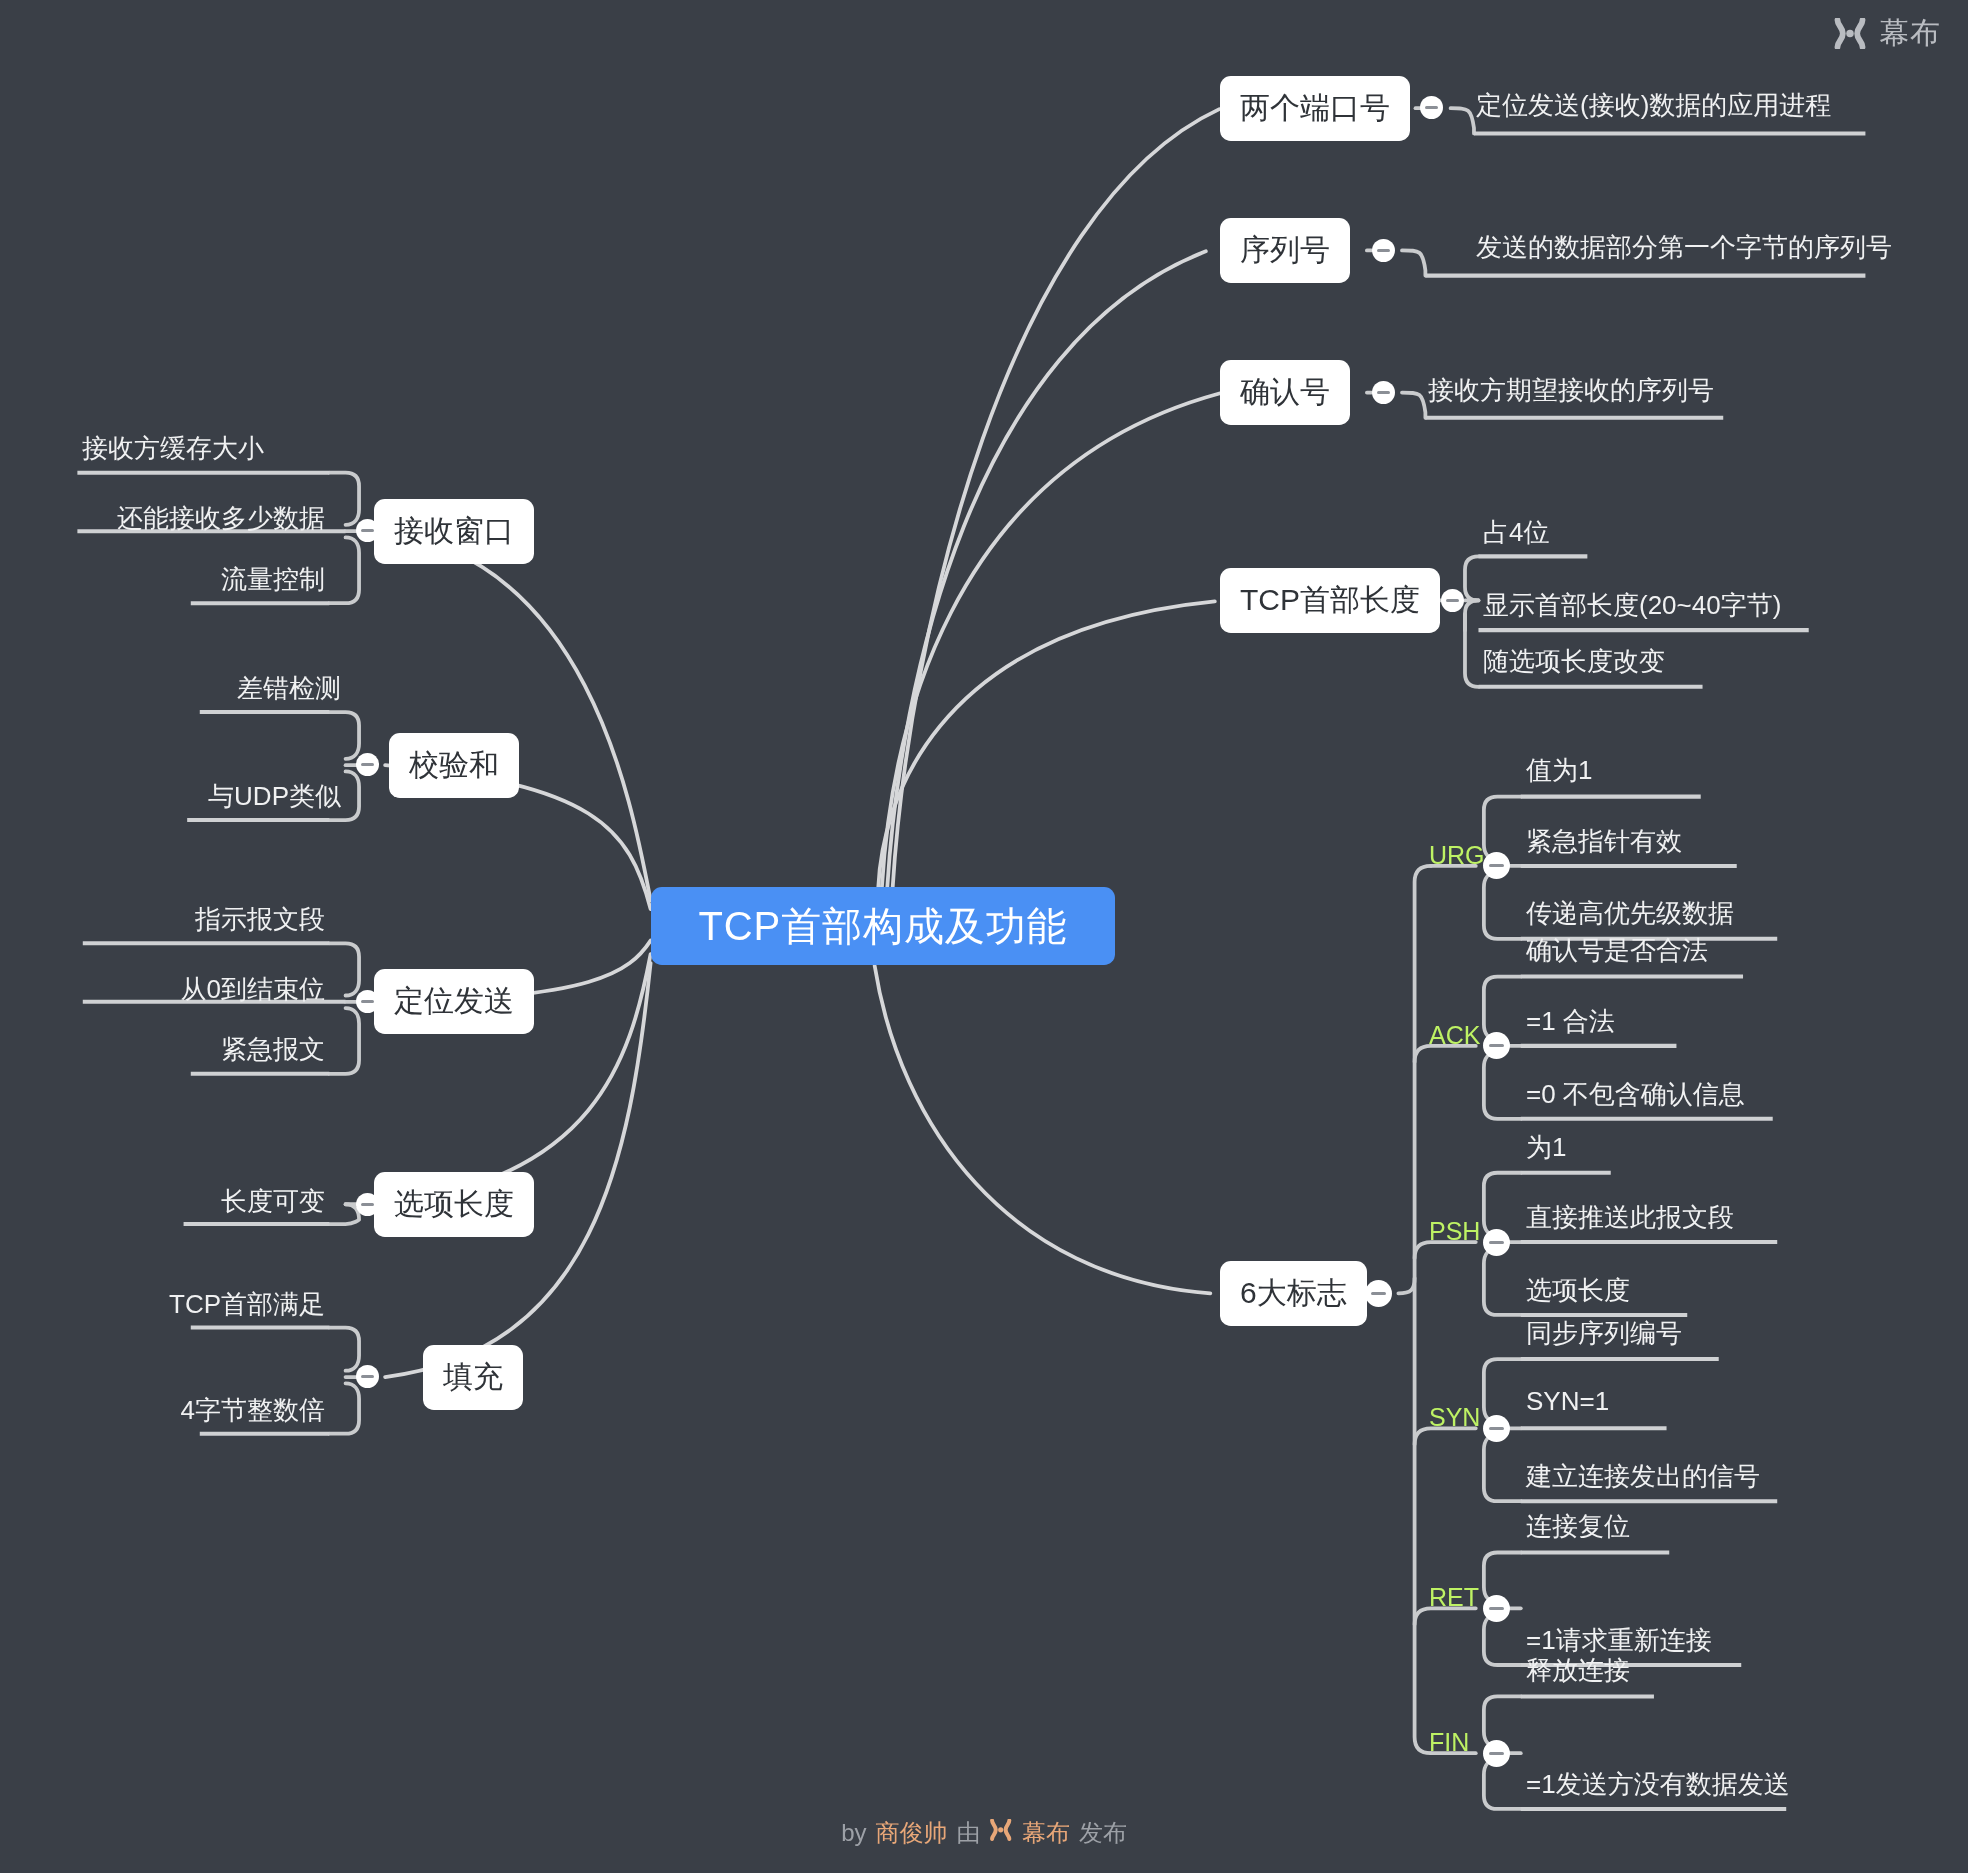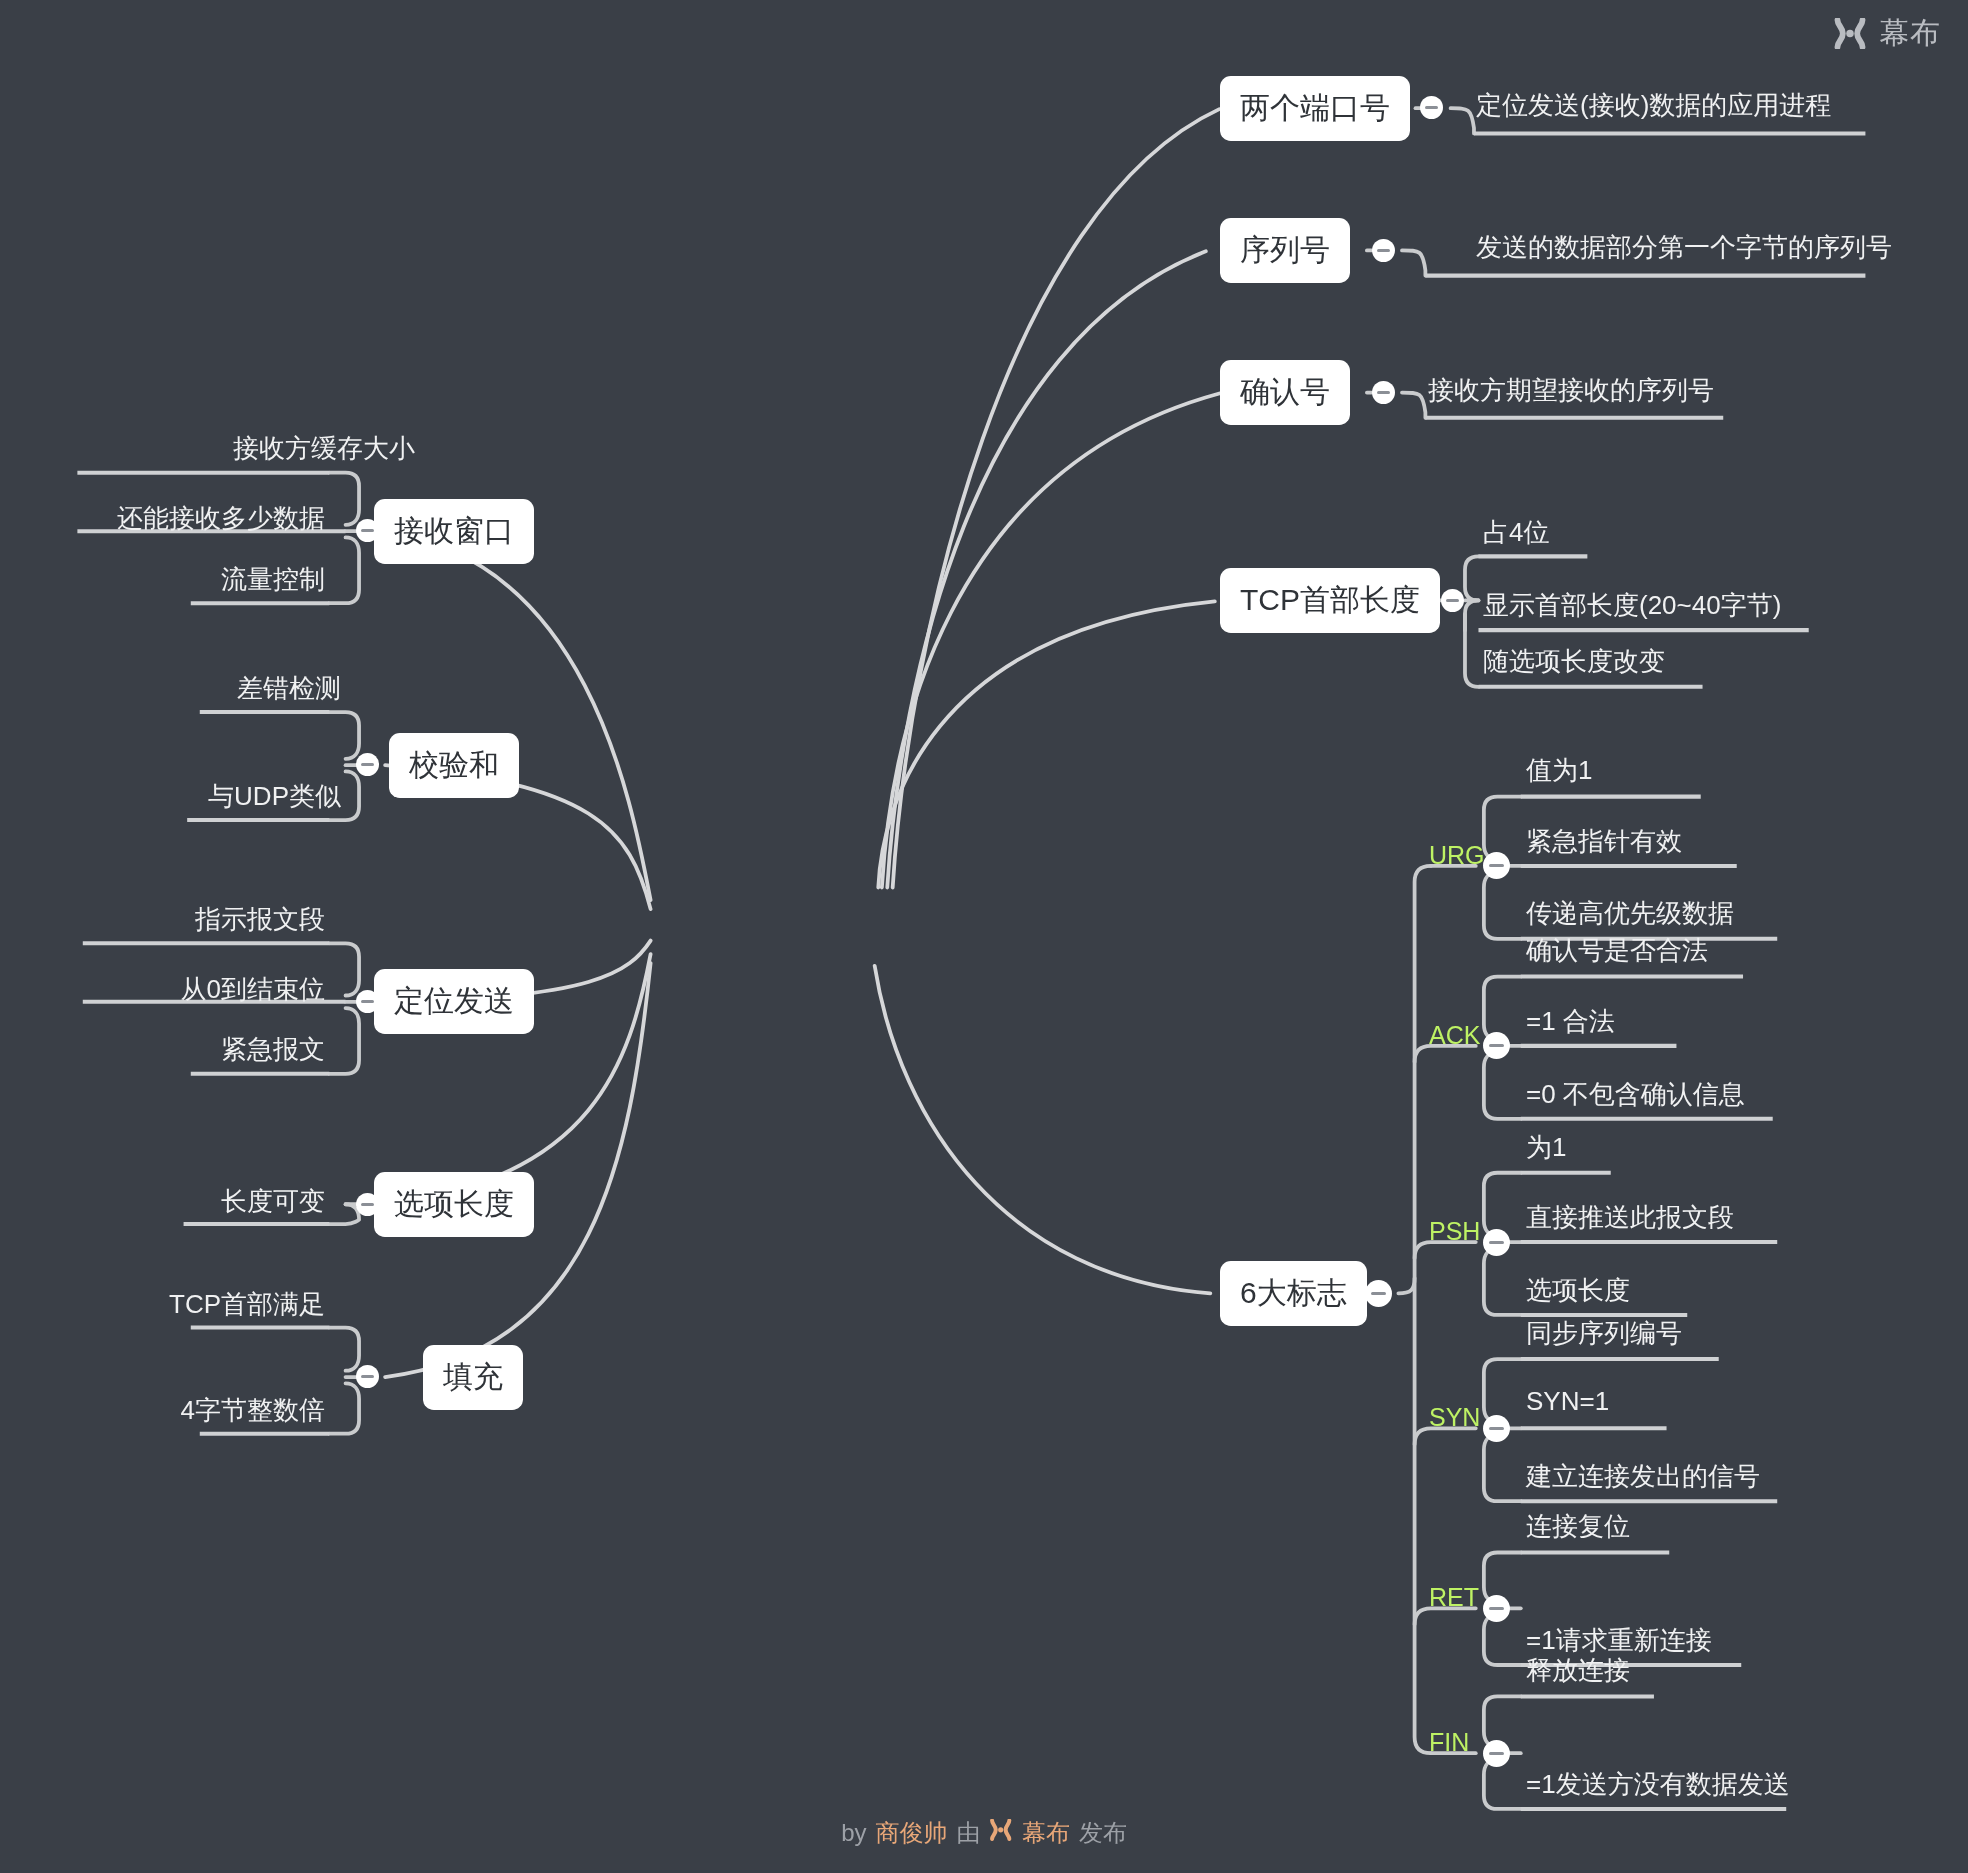--- a/index.html
+++ b/index.html
@@ -236,20 +236,23 @@
     <path class="lk-rail" d="M366 1360 L204 1360"></path>
 
     <path class="lk-thin" d="M415 1530 L410 1530"></path>
     <path class="lk-thin" d="M396 1530 L384 1530"></path>
     <path class="lk-thin" d="M384 1523 C394 1523, 399 1516, 399 1506 L399 1490 C399 1480, 394 1475, 384 1475 L366 1475"></path>
     <path class="lk-rail" d="M366 1475 L212 1475"></path>
     <path class="lk-thin" d="M384 1537 C394 1537, 399 1544, 399 1554 L399 1578 C399 1588, 394 1593, 384 1593 L366 1593"></path>
     <path class="lk-rail" d="M366 1593 L222 1593"></path>
   </svg>
 
+  <div id="root-node">
+    <span>TCP首部构成及功能</span>
+  </div>
 
   <div class="node1" style="left:1220px; top:76px;">
     <span>两个端口号</span>
   </div>
   <div class="toggle" style="left:1420px; top:96px;"></div>
   <div class="leaf r" style="left:1476px; top:88px;">定位发送(接收)数据的应用进程</div>
 
   <div class="node1" style="left:1220px; top:218px;">
     <span>序列号</span>
   </div>
@@ -318,21 +321,21 @@
     <span>FIN</span>
   </div>
   <div class="toggle big" style="left:1483px; top:1740px;"></div>
   <div class="leaf r" style="left:1526px; top:1653px;">释放连接</div>
   <div class="leaf r" style="left:1526px; top:1767px;">=1发送方没有数据发送</div>
 
   <div class="node1" style="left:374px; top:499px;">
     <span>接收窗口</span>
   </div>
   <div class="toggle" style="left:356px; top:519px;"></div>
-  <div class="leaf l" style="right:1553px; top:431px;text-align:right;">接收方缓存大小</div>
+  <div class="leaf l" style="right:1704px; top:431px;text-align:right;">接收方缓存大小</div>
   <div class="leaf l" style="right:1643px; top:501px;">还能接收多少数据</div>
   <div class="leaf l" style="right:1643px; top:562px;">流量控制</div>
 
   <div class="node1" style="left:389px; top:733px;">
     <span>校验和</span>
   </div>
   <div class="toggle" style="left:356px; top:753px;"></div>
   <div class="leaf l" style="right:1627px; top:671px;">差错检测</div>
   <div class="leaf l" style="right:1627px; top:779px;">与UDP类似</div>
 

